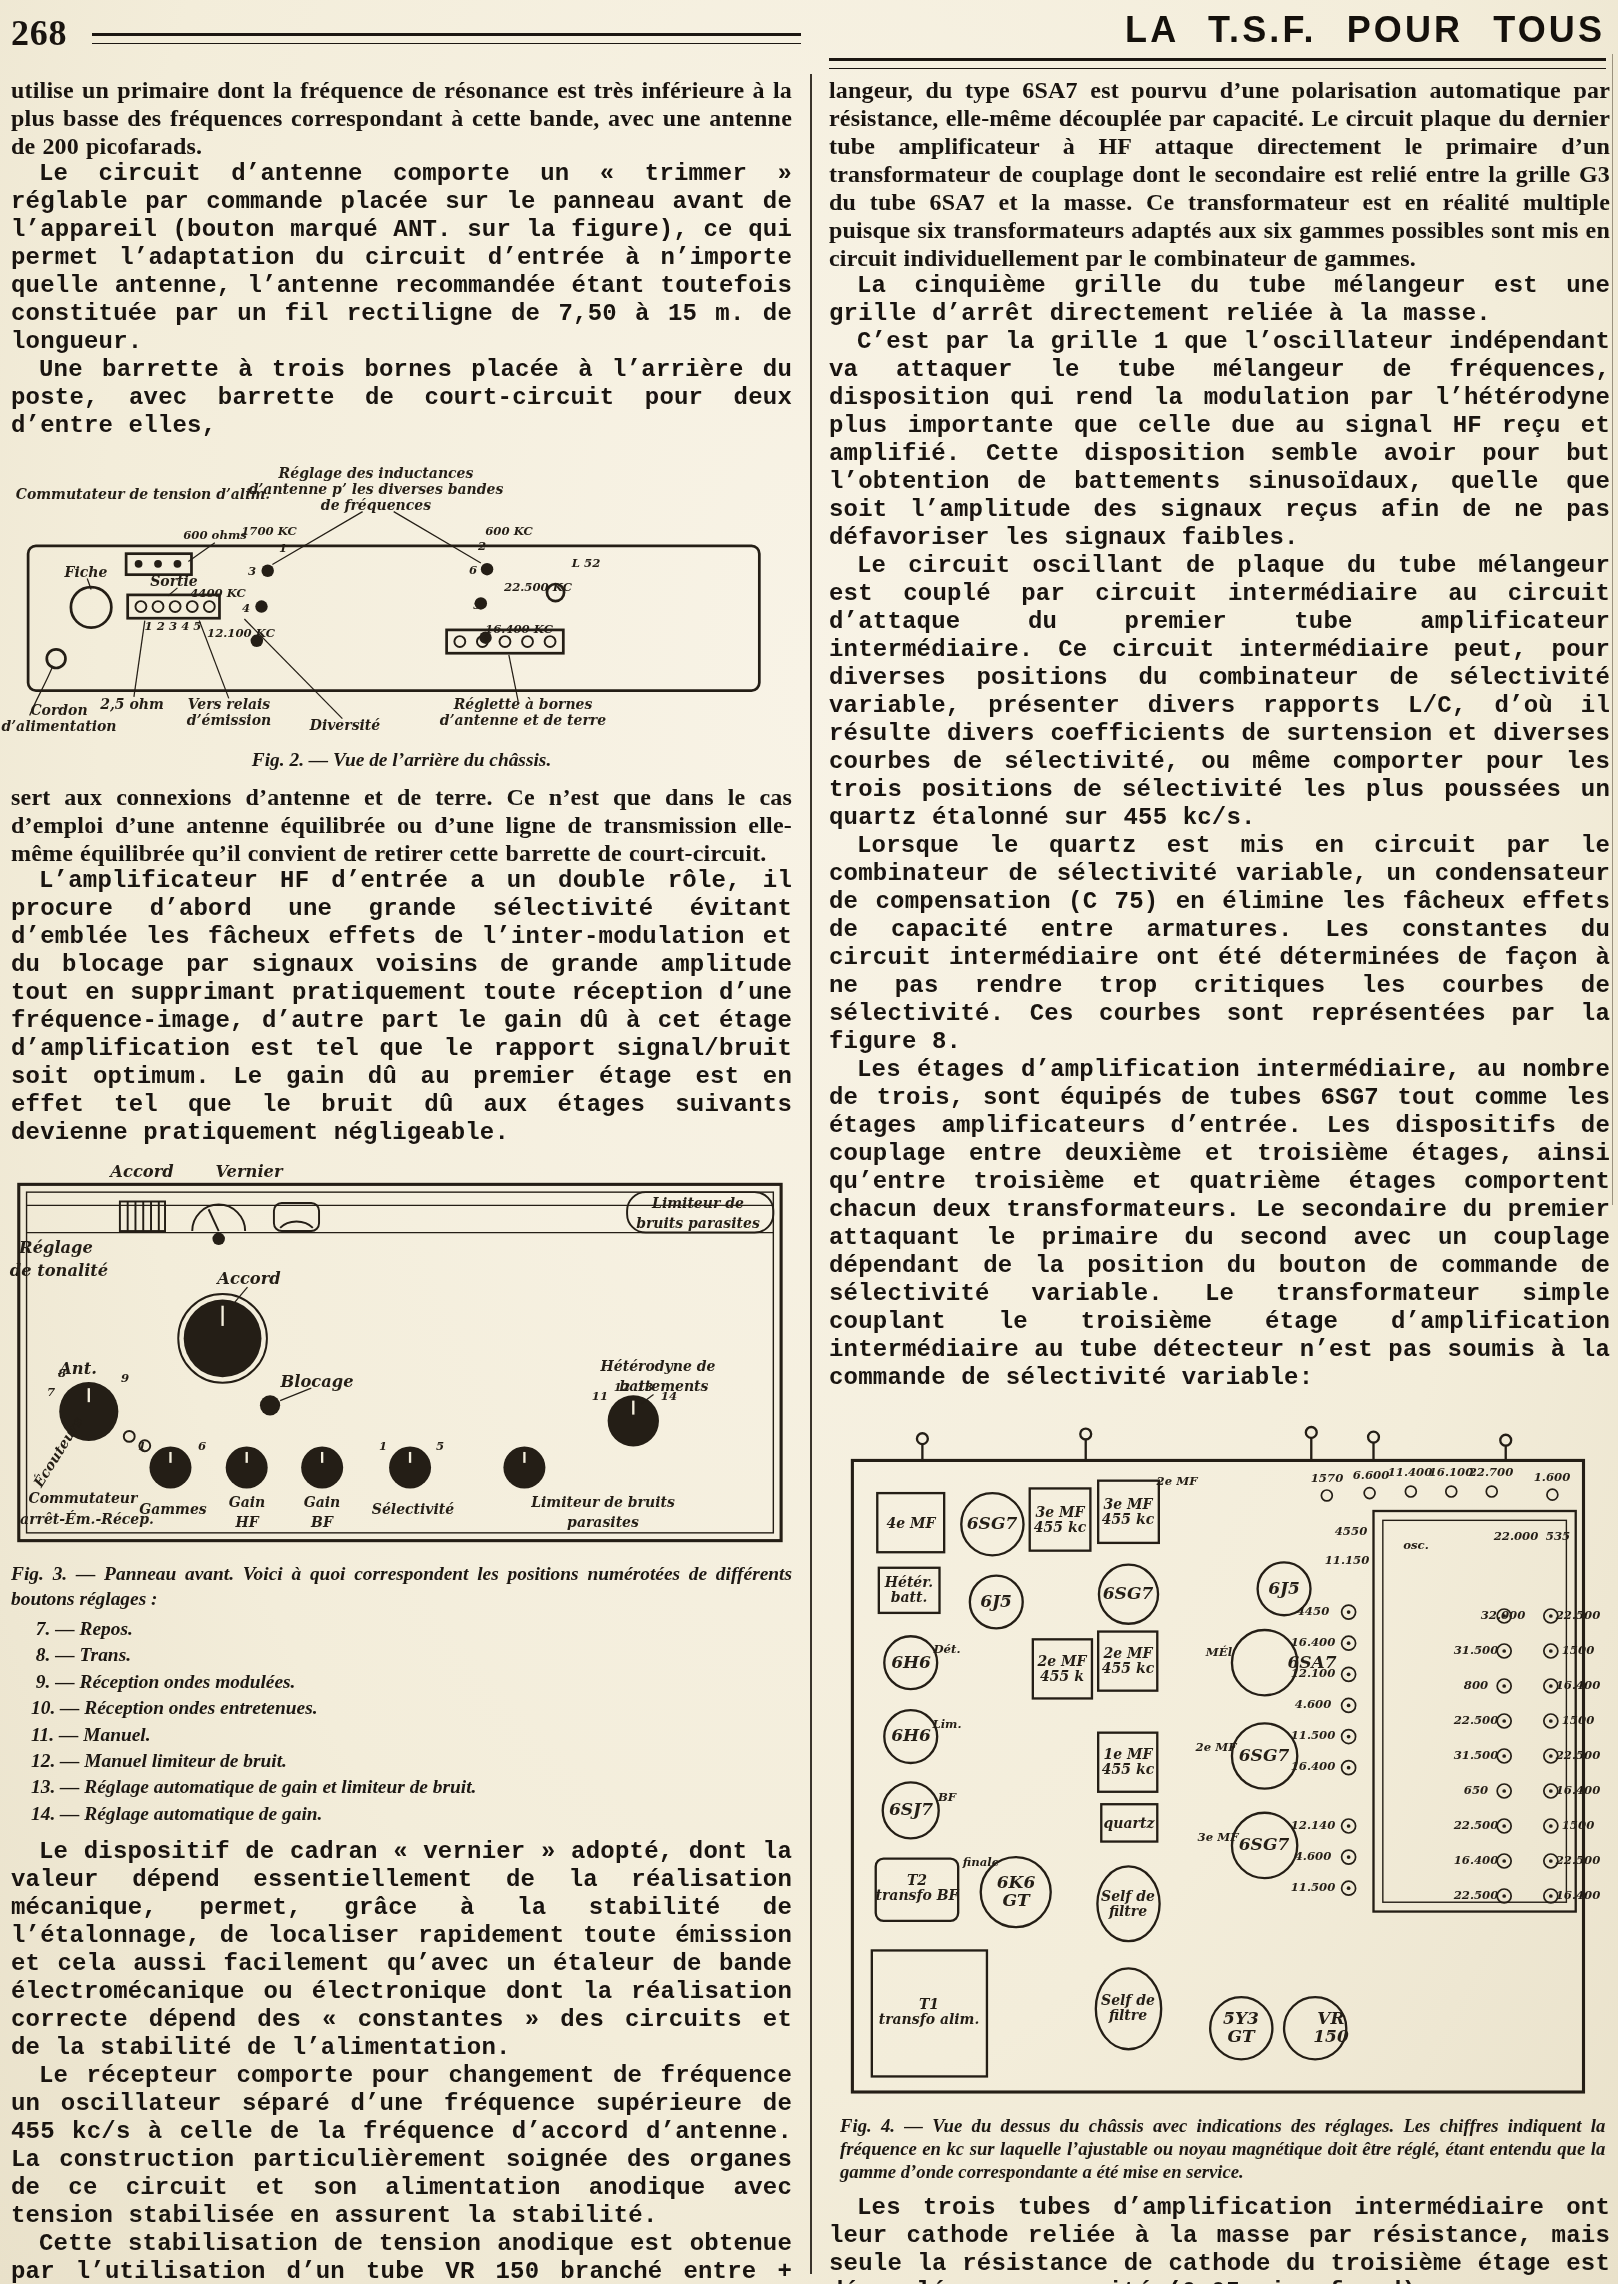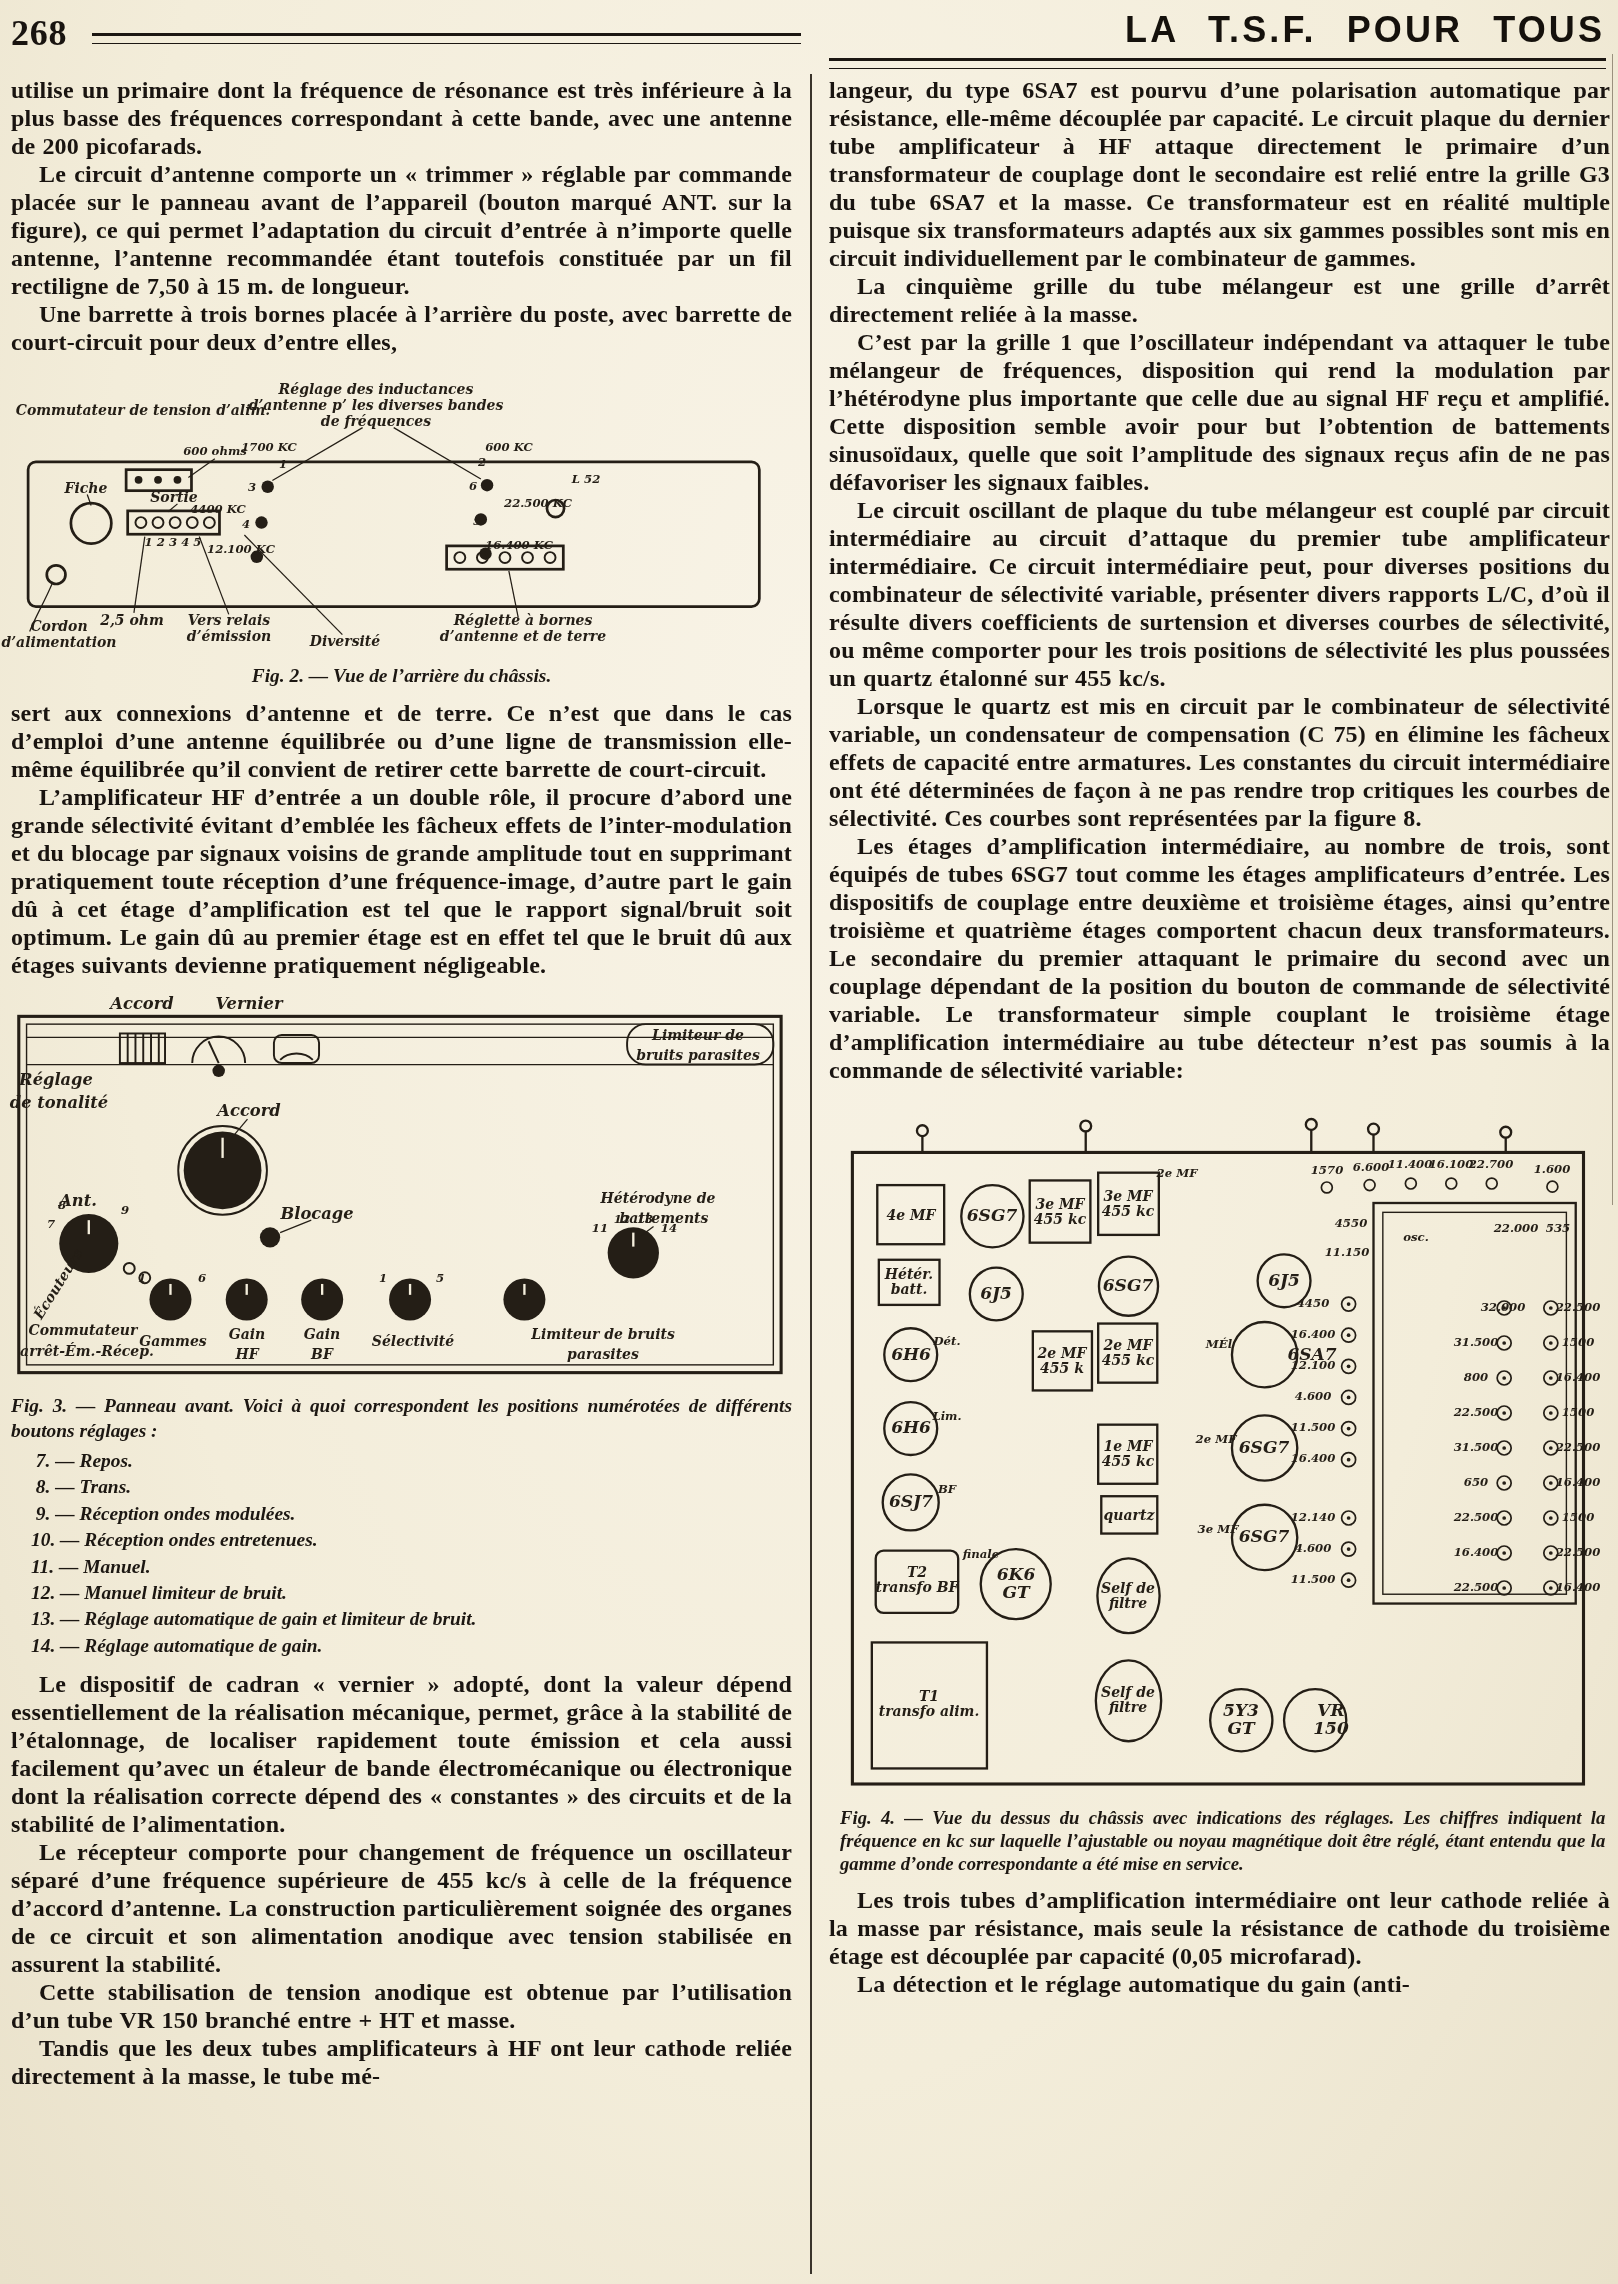--- a/index.html
+++ b/index.html
@@ -16,21 +16,21 @@
   .rule-right{left:829px;top:58px;width:777px;}
   .divider{position:absolute;left:810px;top:74px;width:1.6px;height:2200px;background:#3a342b;}
   .edge{position:absolute;left:1612px;top:54px;width:0.8px;height:1151px;background:#9a917e;}
 
   .col{position:absolute;top:76px;width:781px;}
   #colL{left:11px;}
   #colR{left:829px;}
 
   .para{font:700 24px/28px "Liberation Serif",serif;text-align:justify;margin:0;
     letter-spacing:0.2px;word-spacing:0.8px;color:#191410;hyphens:auto;}
-  .ind{text-indent:28px;}
+  .ind{text-indent:28px;font-family:Liberation Mono, monospace;}
 
   .fig{margin:14px 0 11px;position:relative;}
   .figdraw{position:relative;}
   .figdraw svg{display:block;}
 
   .figcap{font:italic 700 19.4px/24px "Liberation Serif",serif;text-align:center;margin-top:6.2px;color:#1c1712;}
   .figcapL{font:italic 700 19.4px/25px "Liberation Serif",serif;text-align:justify;margin:11px 0 4.7px;color:#1c1712;}
   .figcapJ{font:italic 700 18.7px/23px "Liberation Serif",serif;text-align:justify;margin:7.8px 4.7px 0 11px;color:#1c1712;}
   .figlist div{font:italic 700 19.4px/26.4px "Liberation Serif",serif;white-space:pre;padding-left:20px;color:#1c1712;}
 

